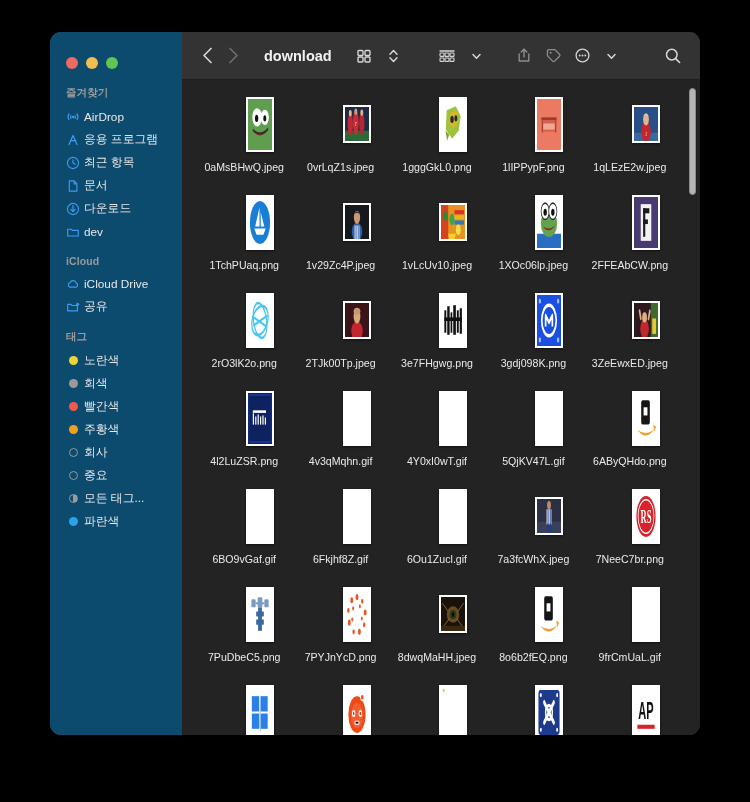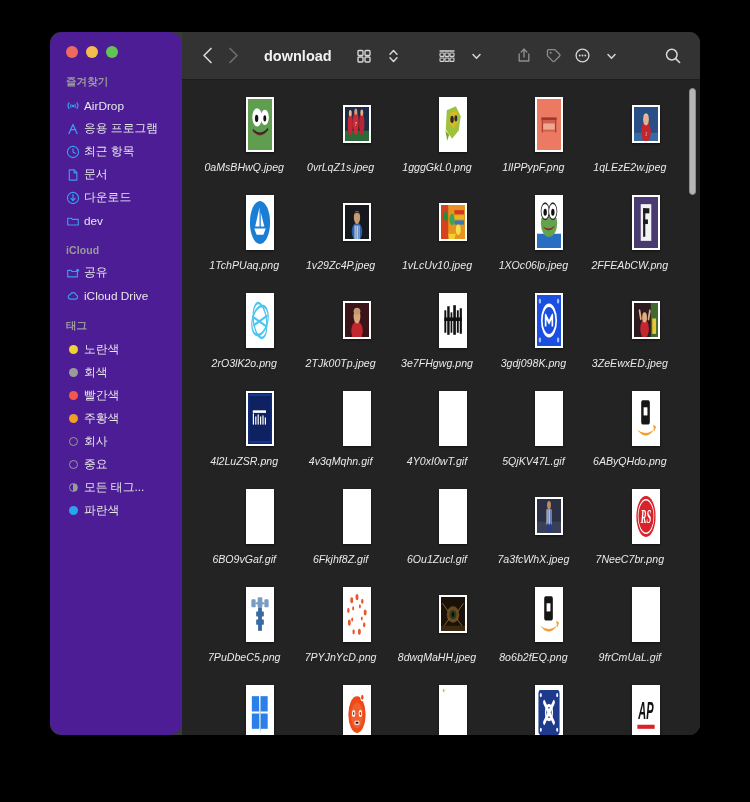--- a/index.html
+++ b/index.html
@@ -15,25 +15,24 @@
     width:650px; height:703px;
     background:#3a3a3a;
     border-radius:11px;
     overflow:hidden;
     display:flex;
     box-shadow:0 8px 34px rgba(0,0,0,0.75);
   }
   
   #sidebar {
     width:132px; height:100%;
-    background:#4c1d95;
-    padding-top:3px;
+    background:#0c4a6e;
+    padding-top:14px;
     flex:0 0 132px;
     position:relative;
-    border-radius:13px;
   }
   .traffic {
     display:flex; gap:8px;
     padding:6px 0 0 16px;
     height:28px;
     align-items:center;
   }
   .light { width:12px; height:12px; border-radius:50%; }
   .light.red { background:#ec6a5f; }
   .light.yellow { background:#f4bd50; }
@@ -114,21 +113,20 @@
   .sp-16 { width:16px; }
   .sp-24 { width:22px; }
   .sp-30 { width:30px; }
 
   
   #grid-wrap {
     flex:1;
     position:relative;
     overflow:hidden;
     background:#232323;
-    font-style:italic;
   }
   #grid {
     display:grid;
     grid-template-columns:repeat(5, 1fr);
     padding:10px 22px 0 14px;
     row-gap:0;
   }
   .cell {
     height:98px;
     display:flex;
@@ -245,33 +243,33 @@
             <svg width="14" height="14" viewBox="0 0 14 14">
               <path d="M1.7 4.2 L5.2 4.2 L6.3 5.4 L12.3 5.4 L12.3 11 L1.7 11 Z" stroke="#3b9cf0" stroke-width="1.15" fill="none" stroke-linejoin="round"></path>
             </svg>
           </span>
           <span class="sb-label">dev</span>
         </div>
         <div class="sb-section">iCloud</div>
         <div class="sb-item">
           <span class="sb-icon">
             <svg width="14" height="14" viewBox="0 0 14 14">
+              <path d="M4 10.1 A2.3 2.3 0 0 1 4.2 5.6 A3.1 3.1 0 0 1 10.1 5.9 A2.2 2.2 0 0 1 10 10.1 Z" stroke="#3b9cf0" stroke-width="1.15" fill="none" stroke-linejoin="round"></path>
+            </svg>
+          </span>
+          <span class="sb-label">iCloud Drive</span>
+        </div>
+        <div class="sb-item">
+          <span class="sb-icon">
+            <svg width="14" height="14" viewBox="0 0 14 14">
               <path d="M1.7 4.3 L5 4.3 L6.1 5.5 L11.4 5.5 L11.4 10.9 L1.7 10.9 Z" stroke="#3b9cf0" stroke-width="1.15" fill="none" stroke-linejoin="round"></path>
               <circle cx="11.6" cy="4.2" r="1.5" fill="#3b9cf0"></circle>
             </svg>
           </span>
           <span class="sb-label">공유</span>
-        </div>
-        <div class="sb-item">
-          <span class="sb-icon">
-            <svg width="14" height="14" viewBox="0 0 14 14">
-              <path d="M4 10.1 A2.3 2.3 0 0 1 4.2 5.6 A3.1 3.1 0 0 1 10.1 5.9 A2.2 2.2 0 0 1 10 10.1 Z" stroke="#3b9cf0" stroke-width="1.15" fill="none" stroke-linejoin="round"></path>
-            </svg>
-          </span>
-          <span class="sb-label">iCloud Drive</span>
         </div>
         <div class="sb-section">태그</div>
         <div class="sb-item">
           <span class="sb-icon">
             <span class="dot" style="background:#f2d230"></span>
           </span>
           <span class="sb-label">노란색</span>
         </div>
         <div class="sb-item">
           <span class="sb-icon">

